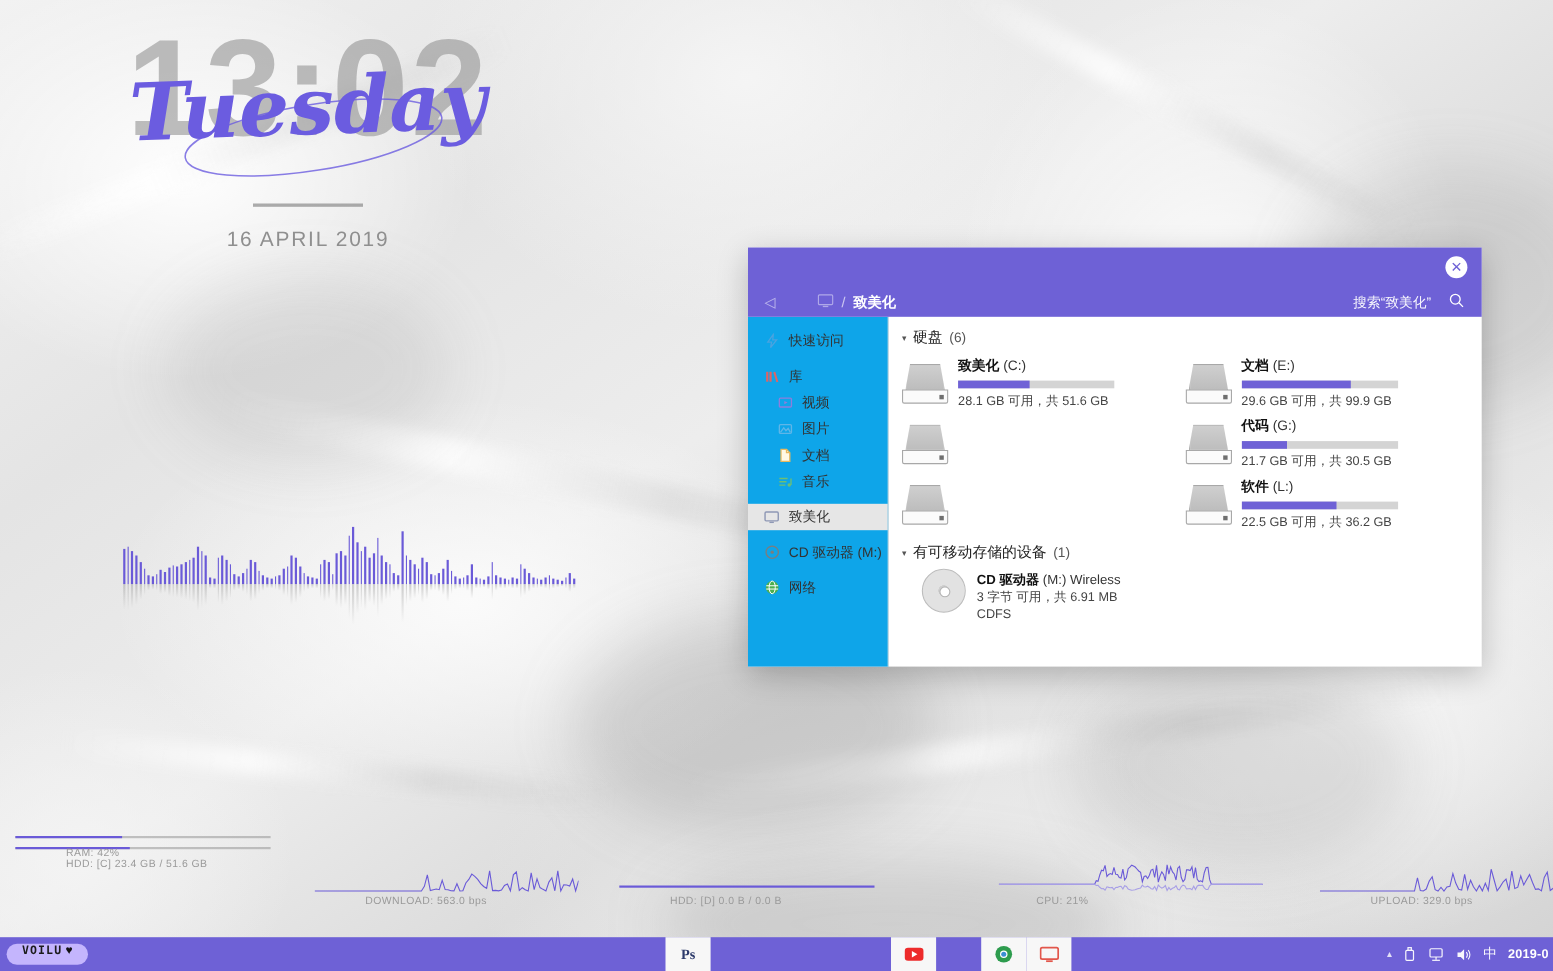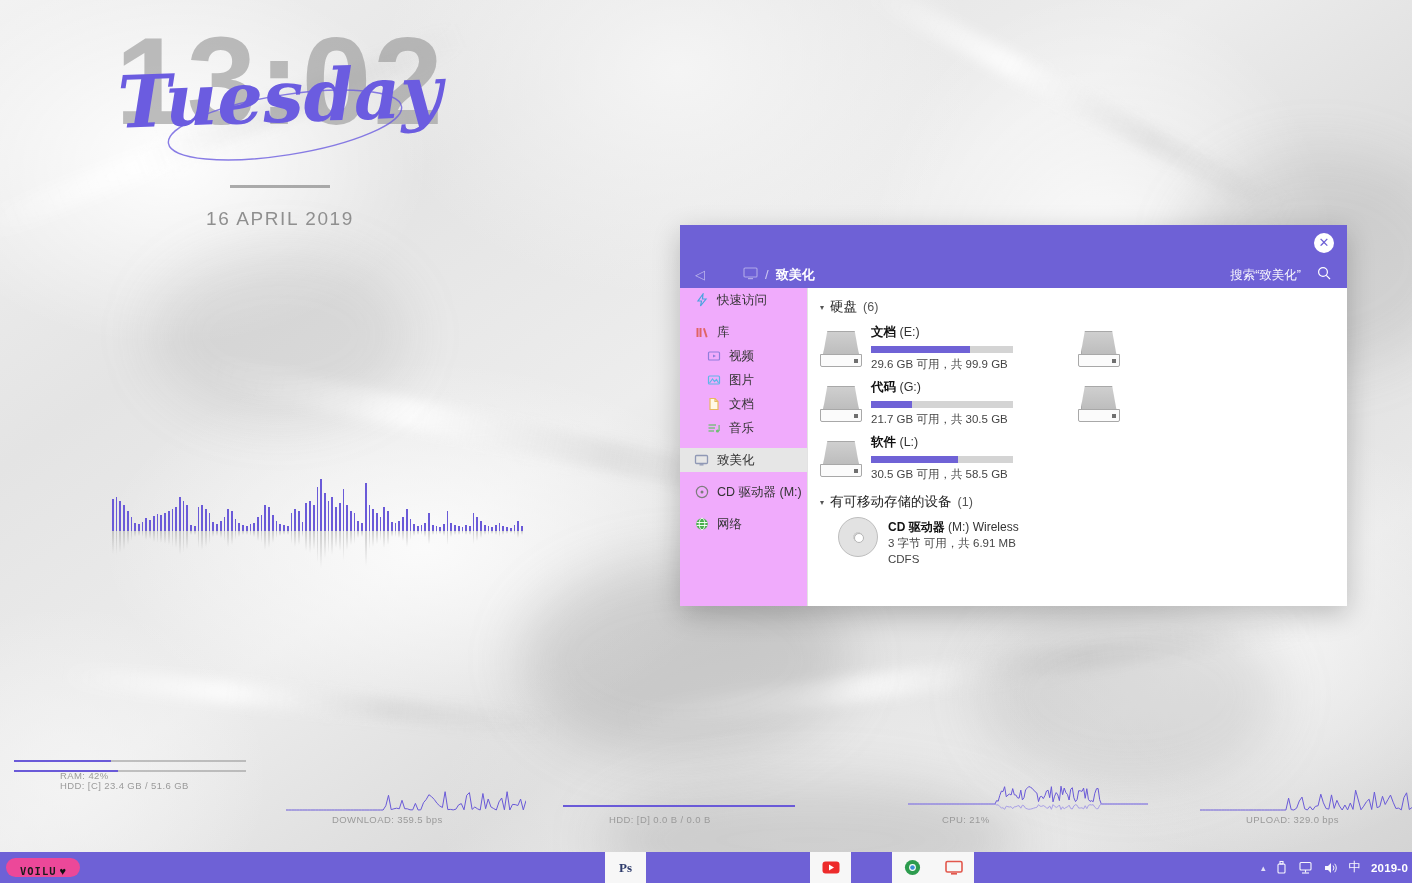--- a/index.html
+++ b/index.html
@@ -84,21 +84,21 @@
   #search-area{ margin-left:auto; display:flex; align-items:center; gap:0; }
   #search-input{
     border:none; background:transparent; color:#fff; font-size:12.5px;
     text-align:right; width:230px; outline:none;
     font-family:"Liberation Sans",sans-serif;
   }
   #search-input::placeholder{ color:#fff; opacity:.95; }
   #search-icon{ width:46px; text-align:center; font-size:14px; color:rgba(255,255,255,.85); cursor:pointer; }
 
   #explorer-body{ display:flex; height:318px; }
-  #sidebar{ width:128px; background:#f0abfc; border-right:1px solid #e3e3e3; padding-top:0; flex:none; }
+  #sidebar{ width:128px; background:#0ea5e9; border-right:1px solid #e3e3e3; padding-top:10px; flex:none; }
   .side-item{ display:flex; align-items:center; gap:8px; height:24px; padding-left:14px; font-size:12.5px; color:#333; cursor:pointer; }
   .side-item.indent{ padding-left:26px; }
   .side-item.active{ background:#e6e6e6; }
   .side-item .ico{ width:15px; height:15px; flex:none; display:flex; align-items:center; justify-content:center; }
   .side-gap{ height:8px; }
 
   #content{ flex:1; padding:10px 12px 0 12px; overflow:hidden; }
   .group-head{ display:flex; align-items:center; gap:6px; font-size:13.5px; color:#222; margin-bottom:6px; }
   .group-head .tri{ font-size:8px; color:#555; }
   .group-head .gcount{ color:#555; font-size:12.5px; }
@@ -129,22 +129,22 @@
     border:1px solid #bdbdbd; position:relative; }
   .cd-icon::after{ content:""; position:absolute; left:50%; top:50%; width:8px; height:8px; margin:-4px 0 0 -4px; border-radius:50%; background:#fff; border:1px solid #b5b5b5; }
   .cd-info{ padding-top:2px; }
   .cd-title{ font-size:12px; color:#111; font-weight:700; }
   .cd-title .sub{ font-weight:400; color:#333; }
   .cd-line{ font-size:11.5px; color:#444; line-height:1.35; }
 
   
   #taskbar{ position:absolute; left:0; bottom:0; width:1412px; height:31px; background:#6e61d6; display:flex; align-items:center; }
   #start-button{
-    margin-left:6px; width:74px; height:19px; border-radius:10px; background:#ec4899;
-    display:flex; align-items:flex-end; justify-content:center; gap:3px; cursor:pointer;
+    margin-left:6px; width:74px; height:19px; border-radius:10px; background:#c4b5fd;
+    display:flex; align-items:flex-start; justify-content:center; gap:3px; cursor:pointer;
   }
   #start-button .txt{ font-size:10.5px; font-weight:700; letter-spacing:1px; color:#1b1b1b; font-family:"DejaVu Sans Mono",monospace; }
   #start-button .heart{ font-size:11px; color:#111; }
   #taskbar-apps{ position:absolute; left:605px; top:0; height:46px; display:flex; }
   .tb-item{ width:41px; height:31px; display:flex; align-items:center; justify-content:center; cursor:pointer; position:relative; }
   .tb-item.lit{ background:#f7f7f7; }
   .tb-item.dim{ background:rgba(255,255,255,.10);margin-top:44px; }
   .tb-item .glyph{ font-size:13px; font-weight:700; }
   #tray{ position:absolute; right:0; top:0; height:31px; display:flex; align-items:center; gap:10px; padding-right:4px; color:#fff; font-size:12px; }
   #tray .t-ico{ cursor:pointer; opacity:.95; display:flex; align-items:center; }
@@ -416,21 +416,21 @@
   <div class="bar-fill" id="fill-ram" style="top: 3.5px; width: 97.44px;"></div>
   <div class="mlabel" style="top:14px;">RAM: 42%</div>
 </div>
 
 <div class="monitor" id="mon-download" style="left:286px; top:790px; width:240px; height:32px;">
   <div class="graph" style="left:0; top:0;">
     <svg width="240" height="26" viewBox="0 0 240 26">
       <polyline id="spark-download" fill="none" stroke="#6a5ad8" stroke-width="1" points="0.0,20.0 2.7,20.0 5.4,20.0 8.1,20.0 10.8,20.0 13.5,20.0 16.2,20.0 18.9,20.0 21.6,20.0 24.3,20.0 27.0,20.0 29.7,20.0 32.4,20.0 35.1,20.0 37.8,20.0 40.4,20.0 43.1,20.0 45.8,20.0 48.5,20.0 51.2,20.0 53.9,20.0 56.6,20.0 59.3,20.0 62.0,20.0 64.7,20.0 67.4,20.0 70.1,20.0 72.8,20.0 75.5,20.0 78.2,20.0 80.9,20.0 83.6,20.0 86.3,20.0 89.0,20.0 91.7,20.0 94.4,20.0 97.1,20.0 99.8,15.8 102.5,5.3 105.2,19.6 107.9,18.8 110.6,18.2 113.3,18.8 116.0,10.3 118.7,18.7 121.3,18.8 124.0,19.8 126.7,19.9 129.4,13.4 132.1,20.0 134.8,19.8 137.5,12.7 140.2,9.5 142.9,4.7 145.6,6.7 148.3,9.5 151.0,13.3 153.7,15.9 156.4,17.5 159.1,1.7 161.8,19.6 164.5,19.4 167.2,19.9 169.9,19.2 172.6,14.9 175.3,13.6 178.0,19.8 180.7,5.3 183.4,2.6 186.1,19.4 188.8,17.0 191.5,18.8 194.2,20.0 196.9,3.5 199.6,18.7 202.2,9.0 204.9,16.9 207.6,18.5 210.3,20.0 213.0,11.9 215.7,8.0 218.4,19.8 221.1,1.7 223.8,20.0 226.5,14.4 229.2,14.6 231.9,15.5 234.6,9.1 237.3,19.9 240.0,10.6"></polyline>
     </svg>
   </div>
-  <div class="mlabel" style="top:24px;">DOWNLOAD: 359.5 bps</div>
+  <div class="mlabel" style="top:24px;">DOWNLOAD: 563.0 bps</div>
 </div>
 
 <div class="monitor" id="mon-hdd-d" style="left:563px; top:790px; width:232px; height:32px;">
   <div class="bar-line" style="top:15px; width:232px; background:#6a5ad8; height:1.6px;"></div>
   <div class="mlabel" style="top:24px;">HDD: [D] 0.0 B / 0.0 B</div>
 </div>
 
 <div class="monitor" id="mon-cpu" style="left:908px; top:782px; width:240px; height:40px;">
   <div class="graph" style="left:0; top:0;">
     <svg width="240" height="34" viewBox="0 0 240 34">
@@ -580,40 +580,54 @@
       </div>
 
       <div class="drive-grid" id="drive-grid">
           <div class="drive">
             <div class="drive-icon">
               <div class="drive-body"></div>
               <div class="drive-base"></div>
               <div class="drive-led"></div>
             </div>
             <div class="drive-info">
-              <div class="drive-name"><span>文档</span> <span class="letter">(E:)</span></div>
+              <div class="drive-name"><span>致美化</span> <span class="letter">(C:)</span></div>
               <div class="drive-bar">
-                <i style="width: 70%;"></i>
+                <i style="width: 46%;"></i>
               </div>
-              <div class="drive-free">29.6 GB 可用，共 99.9 GB</div>
+              <div class="drive-free">28.1 GB 可用，共 51.6 GB</div>
             </div>
           </div>
           <div class="drive">
             <div class="drive-icon">
               <div class="drive-body"></div>
               <div class="drive-base"></div>
               <div class="drive-led"></div>
             </div>
+            <div class="drive-info">
+              <div class="drive-name"><span>文档</span> <span class="letter">(E:)</span></div>
+              <div class="drive-bar">
+                <i style="width: 70%;"></i>
+              </div>
+              <div class="drive-free">29.6 GB 可用，共 99.9 GB</div>
+            </div>
           </div>
           <div class="drive">
             <div class="drive-icon">
               <div class="drive-body"></div>
               <div class="drive-base"></div>
               <div class="drive-led"></div>
             </div>
+          </div>
+          <div class="drive">
+            <div class="drive-icon">
+              <div class="drive-body"></div>
+              <div class="drive-base"></div>
+              <div class="drive-led"></div>
+            </div>
             <div class="drive-info">
               <div class="drive-name"><span>代码</span> <span class="letter">(G:)</span></div>
               <div class="drive-bar">
                 <i style="width: 29%;"></i>
               </div>
               <div class="drive-free">21.7 GB 可用，共 30.5 GB</div>
             </div>
           </div>
           <div class="drive">
             <div class="drive-icon">
@@ -626,21 +640,21 @@
             <div class="drive-icon">
               <div class="drive-body"></div>
               <div class="drive-base"></div>
               <div class="drive-led"></div>
             </div>
             <div class="drive-info">
               <div class="drive-name"><span>软件</span> <span class="letter">(L:)</span></div>
               <div class="drive-bar">
                 <i style="width: 61%;"></i>
               </div>
-              <div class="drive-free">30.5 GB 可用，共 58.5 GB</div>
+              <div class="drive-free">22.5 GB 可用，共 36.2 GB</div>
             </div>
           </div>
         </div>
 
       <div class="group-head" style="margin-top:6px;">
         <span class="tri">▾</span>
         <span>有可移动存储的设备</span>
         <span class="gcount">(1)</span>
       </div>
 

